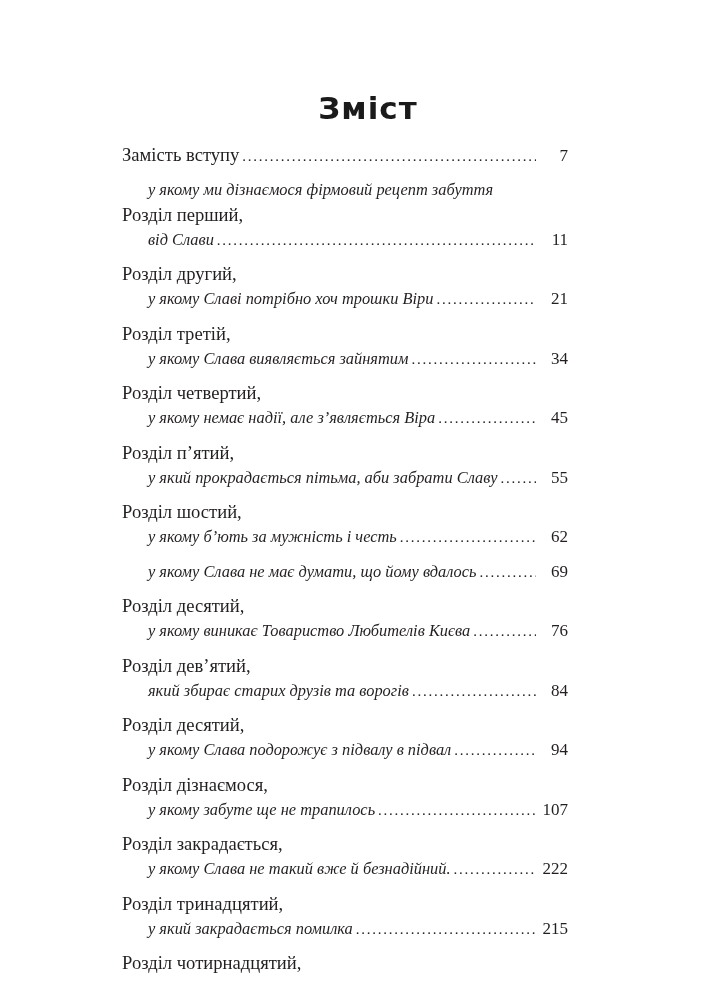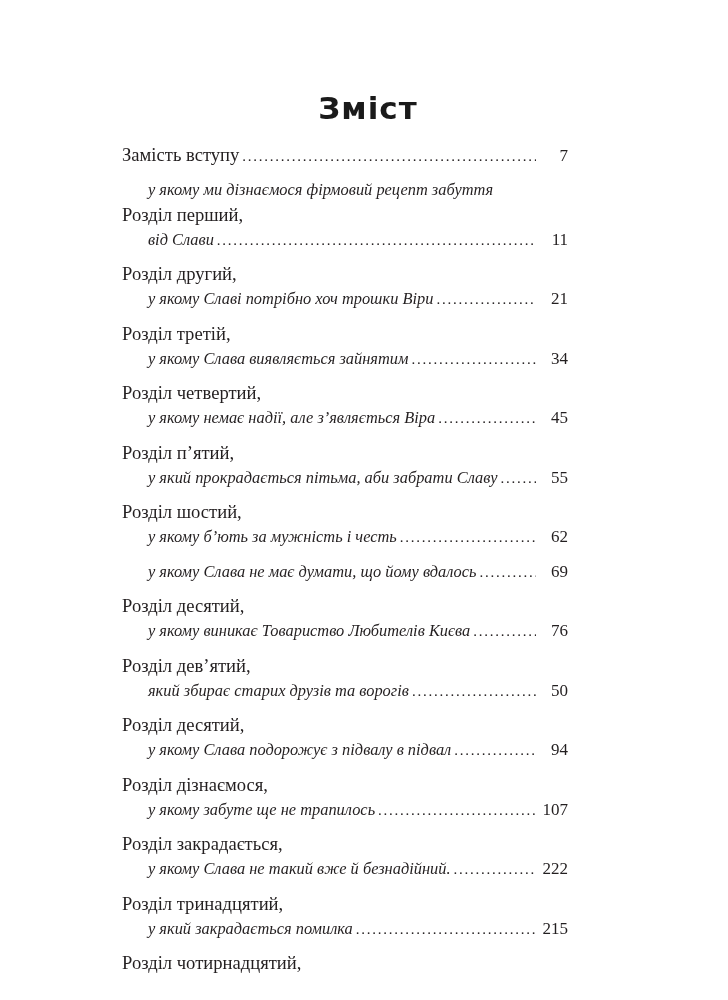--- a/index.html
+++ b/index.html
@@ -183,21 +183,21 @@
     </div>
   </div>
 
   <div class="entry">
     <div class="line">
       <span class="chapter-title">Розділ дев’ятий,</span>
     </div>
     <div class="line subtitle-line">
       <span>який збирає старих друзів та ворогів</span>
       <span class="dots"></span>
-      <span class="page-num">50</span>
+      <span class="page-num">84</span>
     </div>
   </div>
 
   <div class="entry">
     <div class="line">
       <span class="chapter-title">Розділ десятий,</span>
     </div>
     <div class="line subtitle-line">
       <span>у якому Слава подорожує з підвалу в підвал</span>
       <span class="dots"></span>

